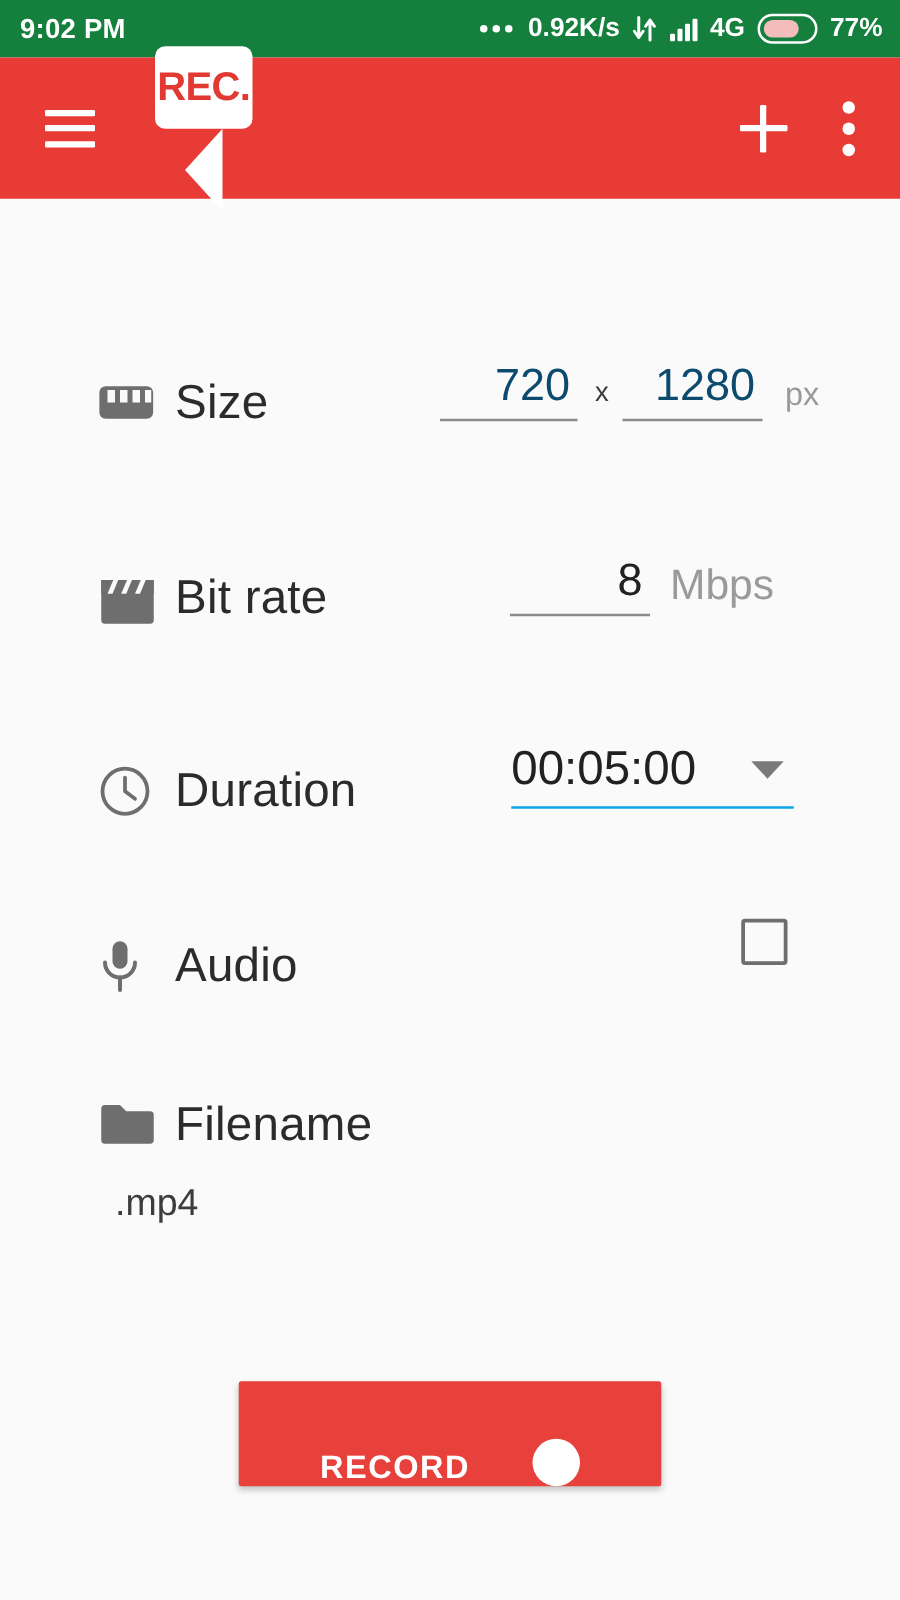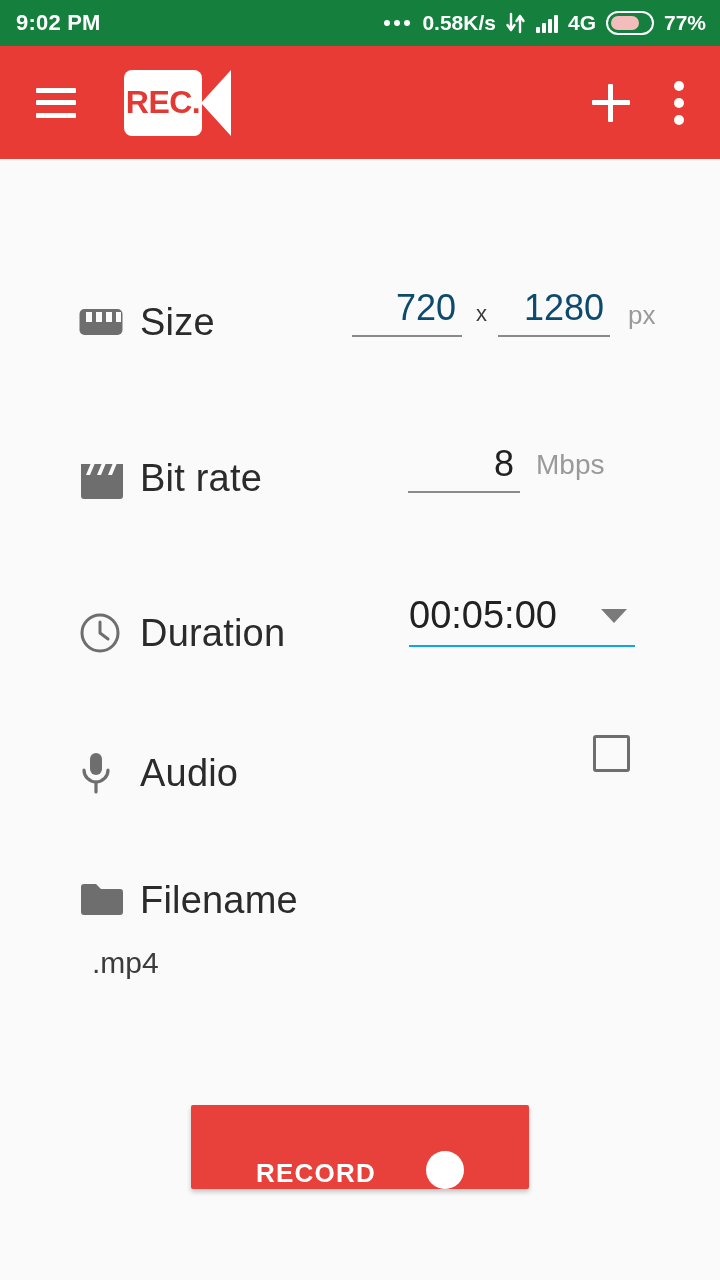--- a/index.html
+++ b/index.html
@@ -44,21 +44,21 @@
     background:#e83b35;
     display:flex; align-items:center;
   }
   .hamburger{
     margin-left:36px; width:40px; height:30px;
     display:flex; flex-direction:column; justify-content:space-between;
     cursor:pointer;
   }
   .hamburger i{ display:block; height:5px; background:#fff; border-radius:1px; }
 
-  .logo{ margin-left:48px; display:flex; align-items:center; }
+  .logo{ margin-left:48px; display:flex; align-items:center;flex-direction:column; }
   .logo-body{
     width:78px; height:66px; background:#fff; border-radius:8px;
     display:flex; align-items:center; justify-content:center;
   }
   .logo-text{
     color:#e23a33; font-size:32px; font-weight:bold; letter-spacing:-0.5px;
     font-family:"Liberation Sans", sans-serif;
   }
   .logo-lens{
     width:0; height:0; margin-left:-1px;
@@ -107,21 +107,21 @@
   .x-sep{ font-size:22px; color:#3a3a3a; margin:0 0 10px 12px; position:absolute; left:112px; }
   .unit{ font-size:26px; color:#9a9a9a; margin-left:18px; padding-bottom:6px; }
 
   
   #row-bitrate{ top:275px; height:70px; }
   .bitrate-field{
     position:absolute; left:408px; top:0;
     width:112px; border-bottom:2px solid #8a8a8a;
     text-align:right; font-size:36px; color:#212121; padding:0 6px 6px 0;
   }
-  .bitrate-unit{ position:absolute; left:536px; top:6px; font-size:28px; color:#9a9a9a; }
+  .bitrate-unit{ position:absolute; left:536px; top:6px; font-size:34px; color:#9a9a9a; }
 
   
   #row-duration{ top:430px; height:70px; }
   .duration-field{
     position:absolute; left:409px; top:-4px; width:226px;
     border-bottom:2px solid #0ea5e9; padding-bottom:8px;
     display:flex; align-items:center;
   }
   .duration-value{ font-size:38px; color:#212121; }
   .caret{
@@ -172,21 +172,21 @@
 <div id="app">
 
   <div class="statusbar">
     <div class="sb-time">9:02 PM</div>
     <div class="sb-right">
       <div class="sb-dots">
           <i></i>
           <i></i>
           <i></i>
         </div>
-      <div class="sb-speed">0.58K/s</div>
+      <div class="sb-speed">0.92K/s</div>
       <div class="arrows">
         <svg width="20" height="22" viewBox="0 0 20 22">
           <path d="M5 2 L5 16 M5 18 L1.5 13 M5 18 L8.5 13" stroke="#fff" stroke-width="2.4" fill="none" stroke-linecap="round"></path>
           <path d="M14 20 L14 6 M14 4 L10.5 9 M14 4 L17.5 9" stroke="#fff" stroke-width="2.4" fill="none" stroke-linecap="round"></path>
         </svg>
       </div>
       <div class="signal">
           <i></i>
           <i></i>
           <i></i>

